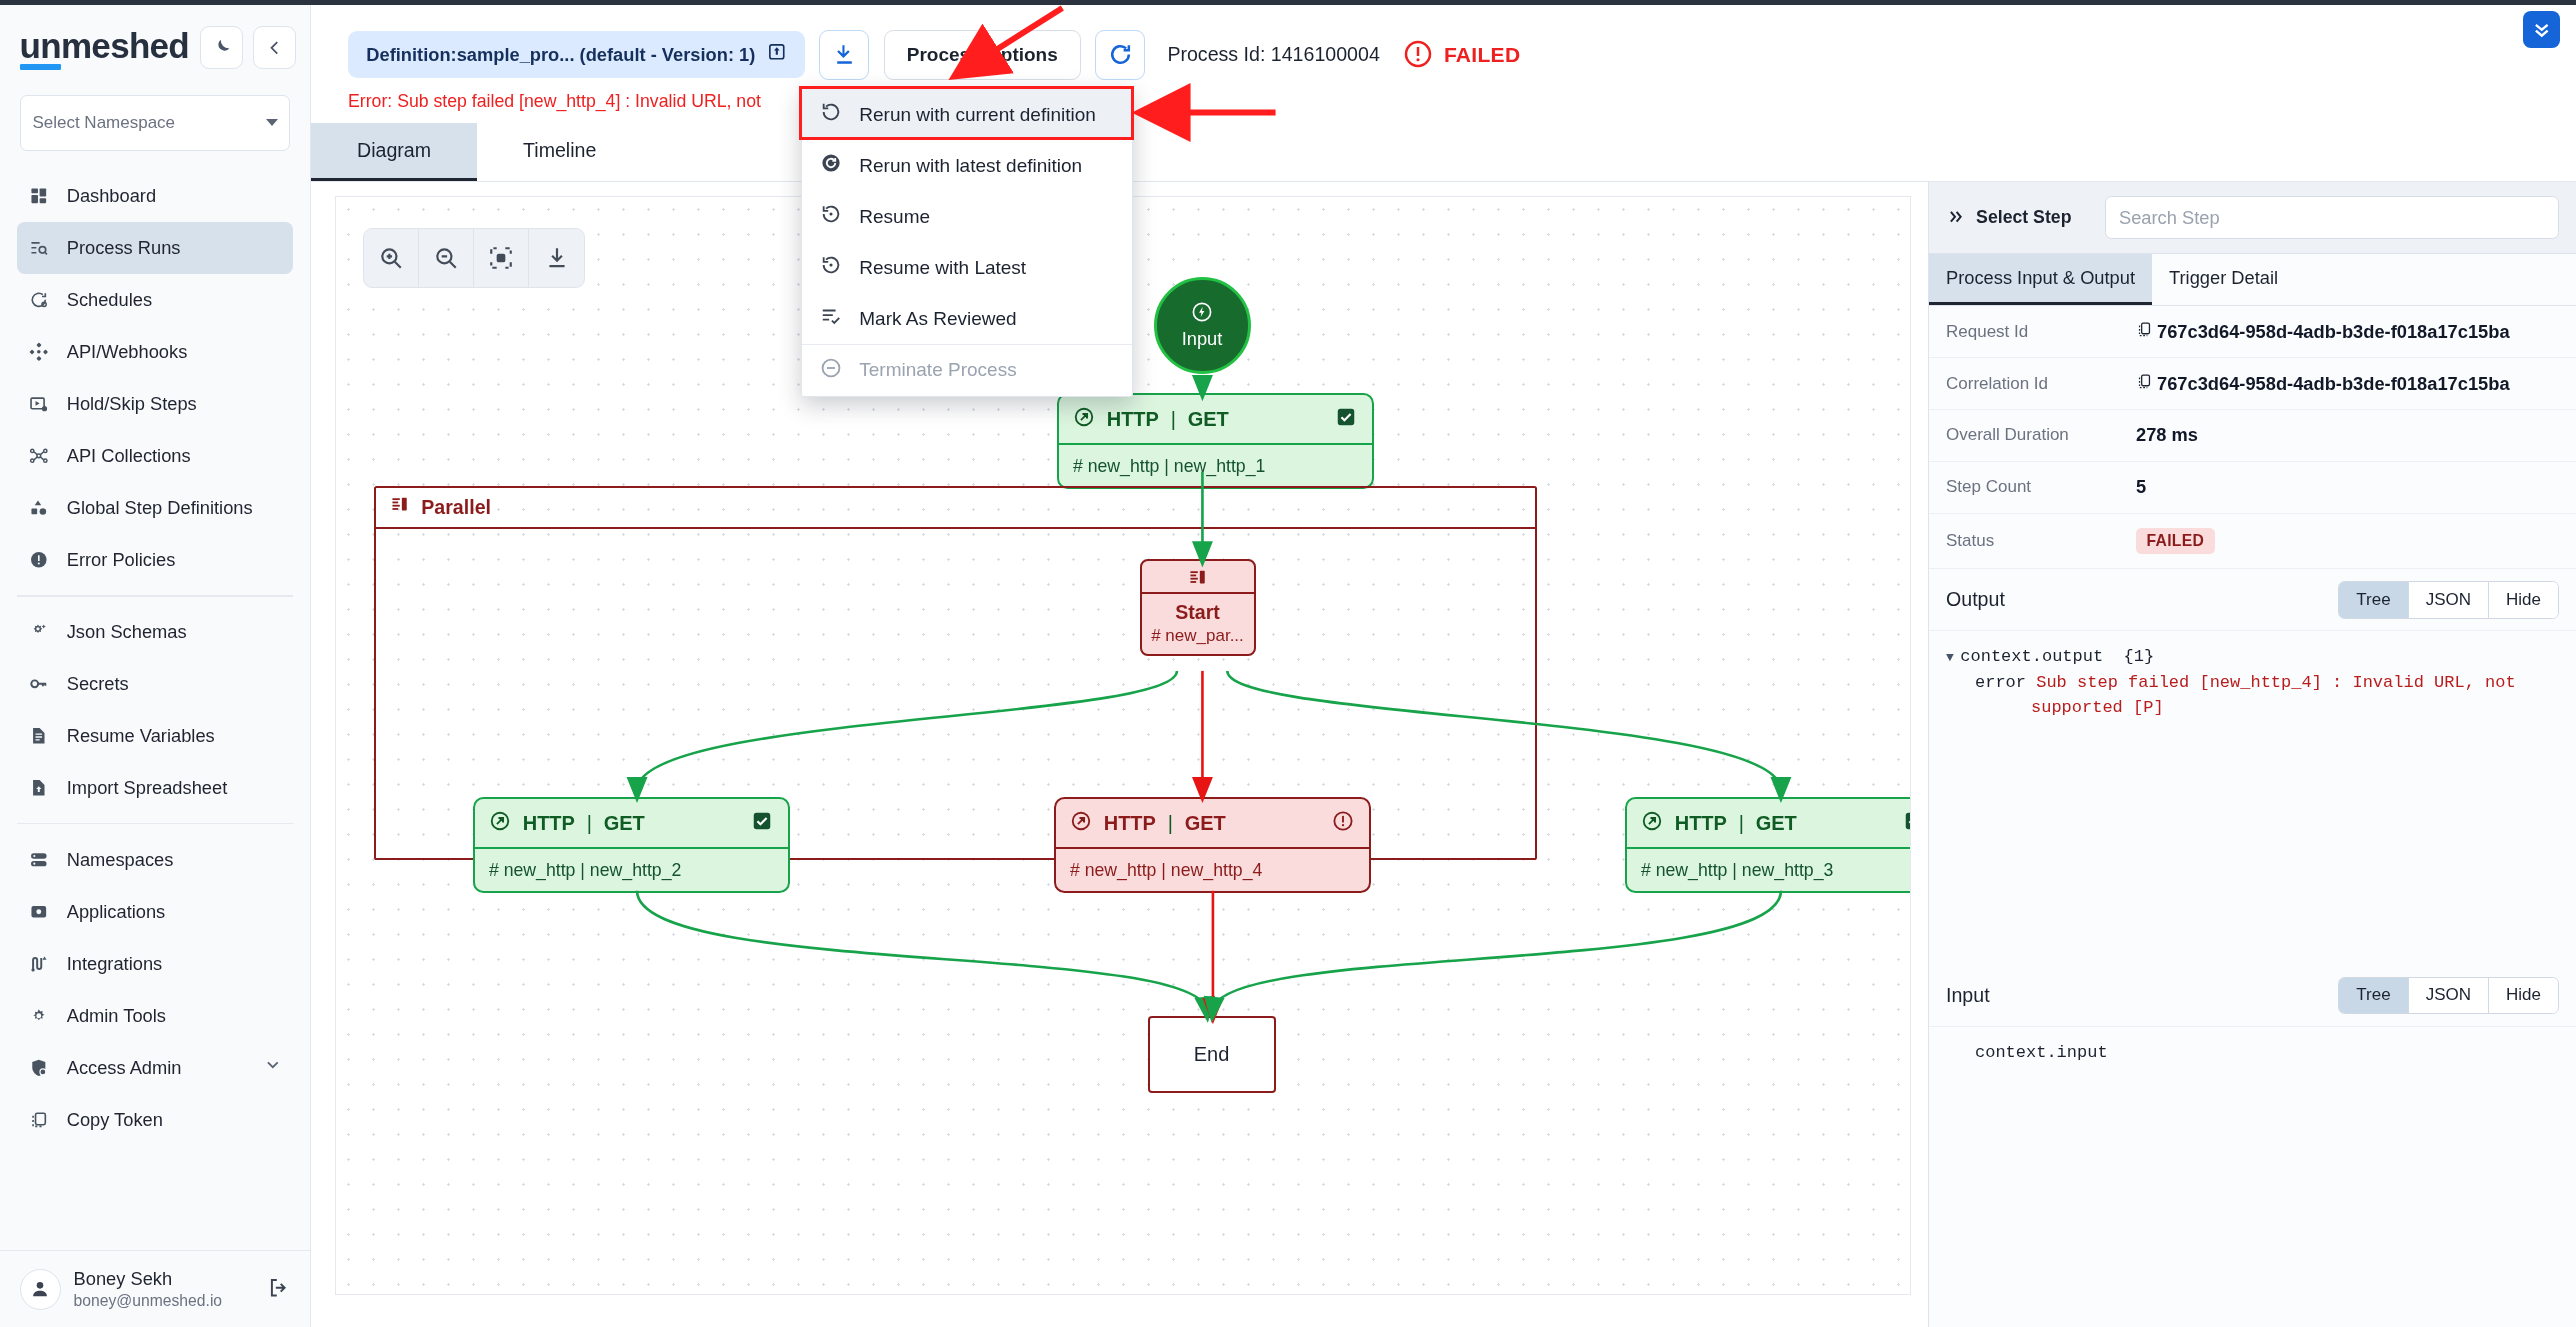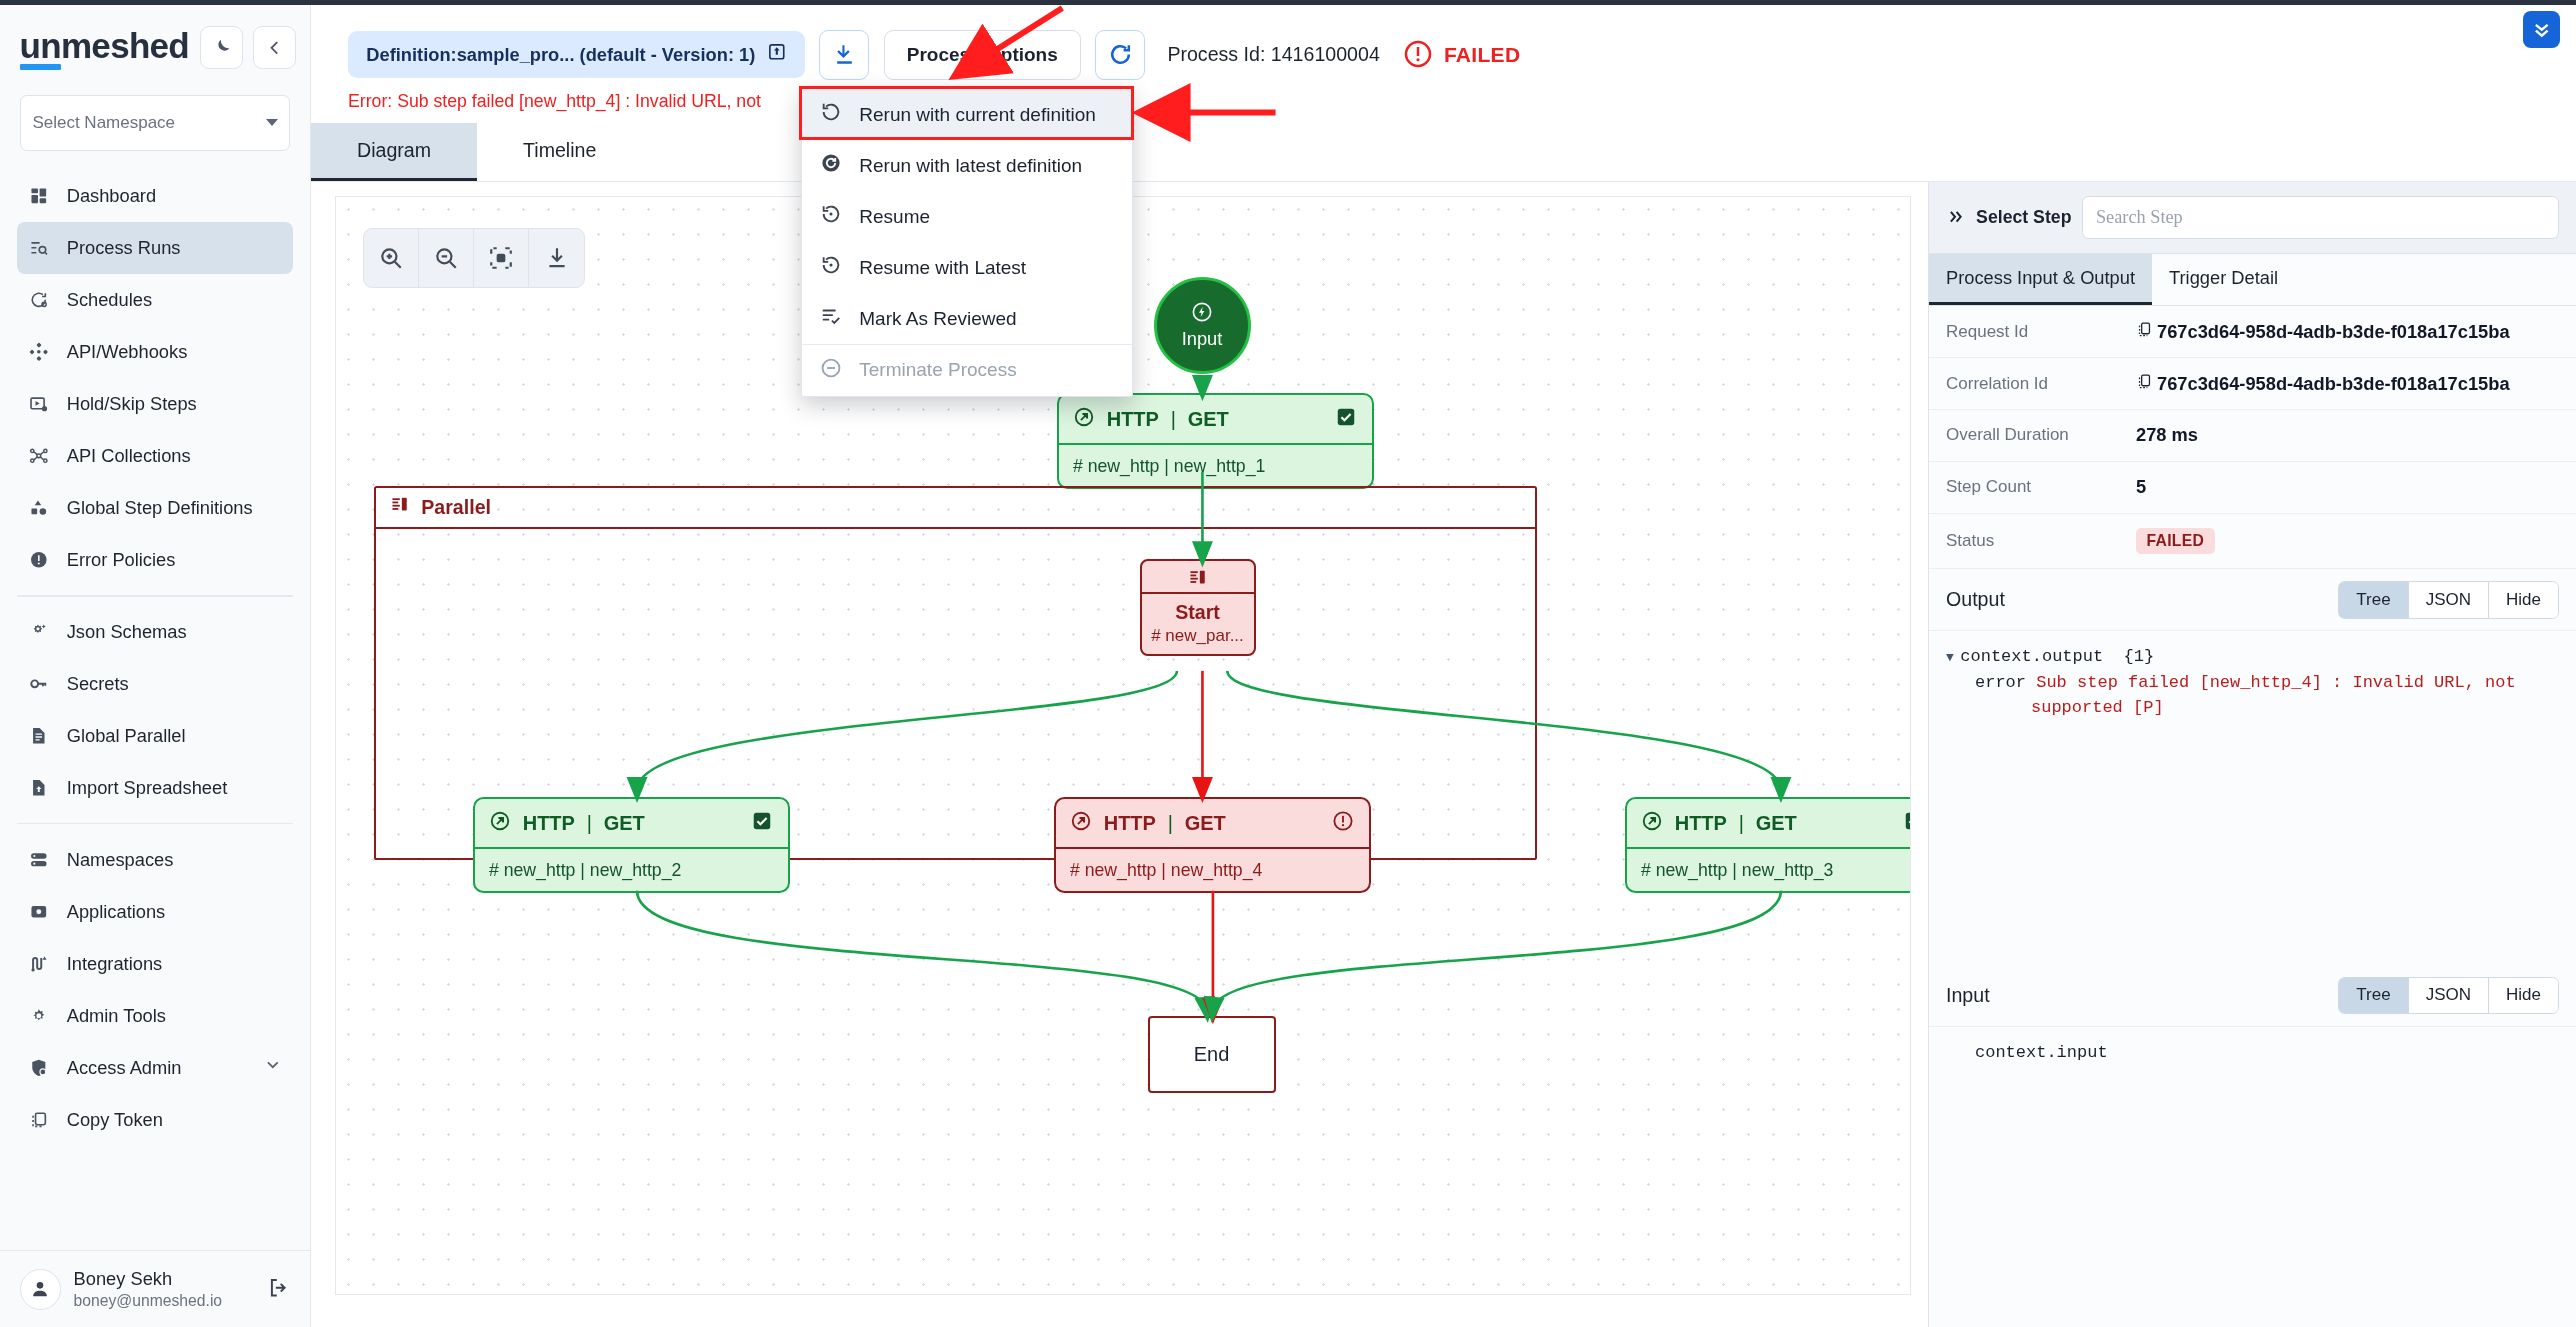--- a/index.html
+++ b/index.html
@@ -182,21 +182,22 @@
     background: #fbfcfe; display: flex; flex-direction: column;
   }
   .rp-search-row {
     display: flex; align-items: center; gap: 10.5px; padding: 14.4px 17px;
     background: #eef2f7; border-bottom: 1.3px solid #dfe4ec;
   }
   .rp-sel-lbl { font-size: 17.7px; font-weight: 700; color: #1c2330; white-space: nowrap; }
   .rp-input {
     flex: 1 1 auto; height: 43px; border: 1.3px solid #d7dde6; border-radius: 6.5px;
     background: #fff; padding: 0 13px; font-size: 18.3px; color: #1c2330;
-    font-family: Liberation Serif, serif;
+    font-family: Liberation Sans, sans-serif;
+    margin-left: 23px;
   }
   .rp-input::placeholder { color: #9aa2ae; }
   .rp-tabs { display: flex; border-bottom: 1.3px solid #dfe4ec; }
   .rp-tab { padding: 13px 17px; font-size: 18.3px; color: #1c2330; cursor: pointer; }
   .rp-tab.active { background: #d6e1ec; border-bottom: 3.9px solid #202733; }
 
   .kv { display: flex; align-items: center; padding: 14.4px 17px; border-bottom: 1.3px solid #eceff4; }
   .kv .k { width: 190px; flex: 0 0 190px; font-size: 17px; color: #6b7280; }
   .kv .v { font-size: 18.3px; color: #111827; font-weight: 700; display: flex; align-items: center; gap: 4px; }
   .kv .v.normal { font-weight: 700; }
@@ -382,21 +383,21 @@
           </span>
         <span class="nav-label">Secrets</span>
       </div>
       <div class="nav-item">
         <span class="nav-ico">
             <svg width="19.6" height="19.6" viewBox="0 0 24 24">
               <path fill="currentColor" d="M5 2.5h8l6 6v13H5z"></path>
               <path stroke="#f8fafc" stroke-width="1.6" d="M8 10h8M8 13.5h8M8 17h5"></path>
             </svg>
           </span>
-        <span class="nav-label">Global Parallel</span>
+        <span class="nav-label">Resume Variables</span>
       </div>
       <div class="nav-item">
         <span class="nav-ico">
             <svg width="19.6" height="19.6" viewBox="0 0 24 24">
               <path fill="currentColor" d="M5 2.5h8l6 6v13H5z"></path>
               <path fill="#f8fafc" d="M12 10l3.2 3.6h-2v3.6h-2.4v-3.6h-2z"></path>
             </svg>
           </span>
         <span class="nav-label">Import Spreadsheet</span>
       </div>

